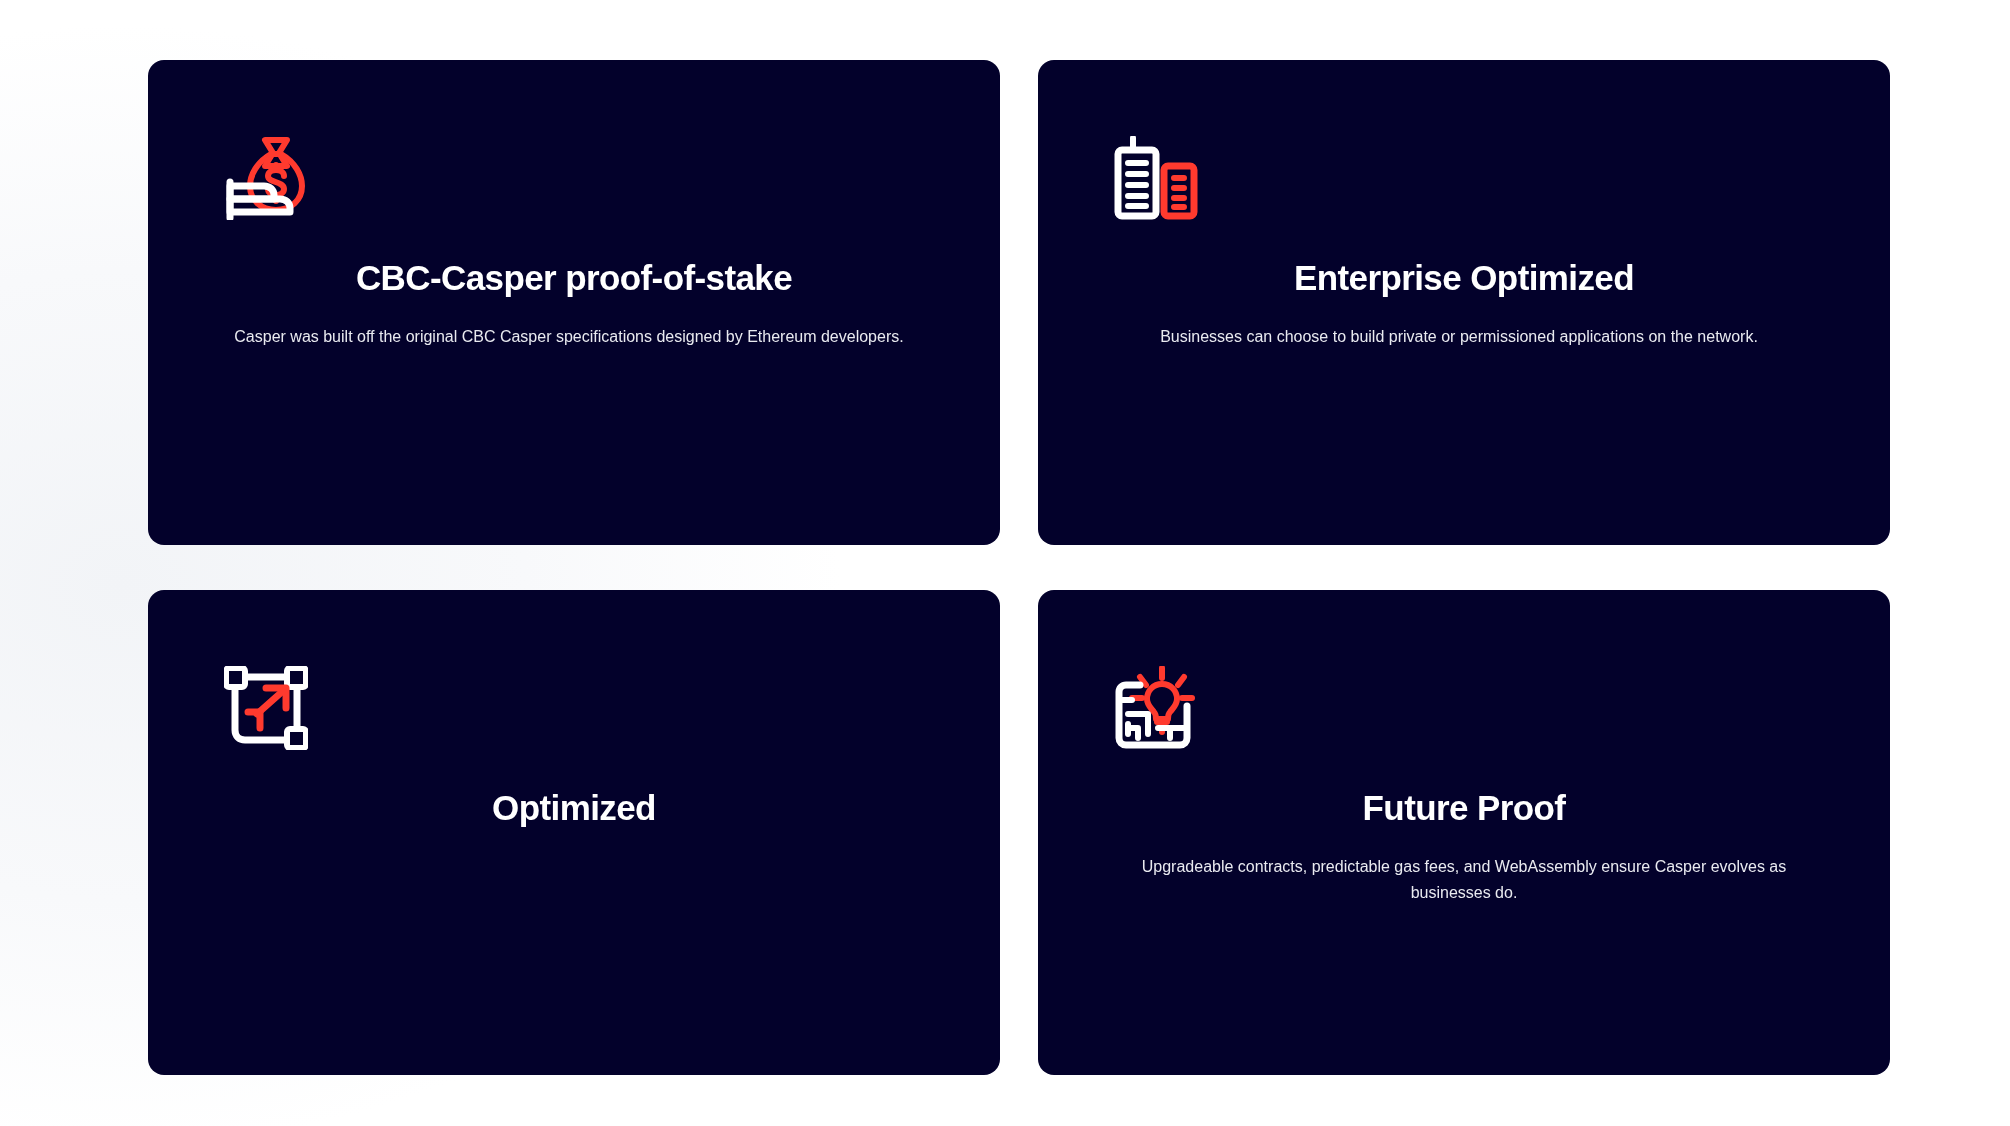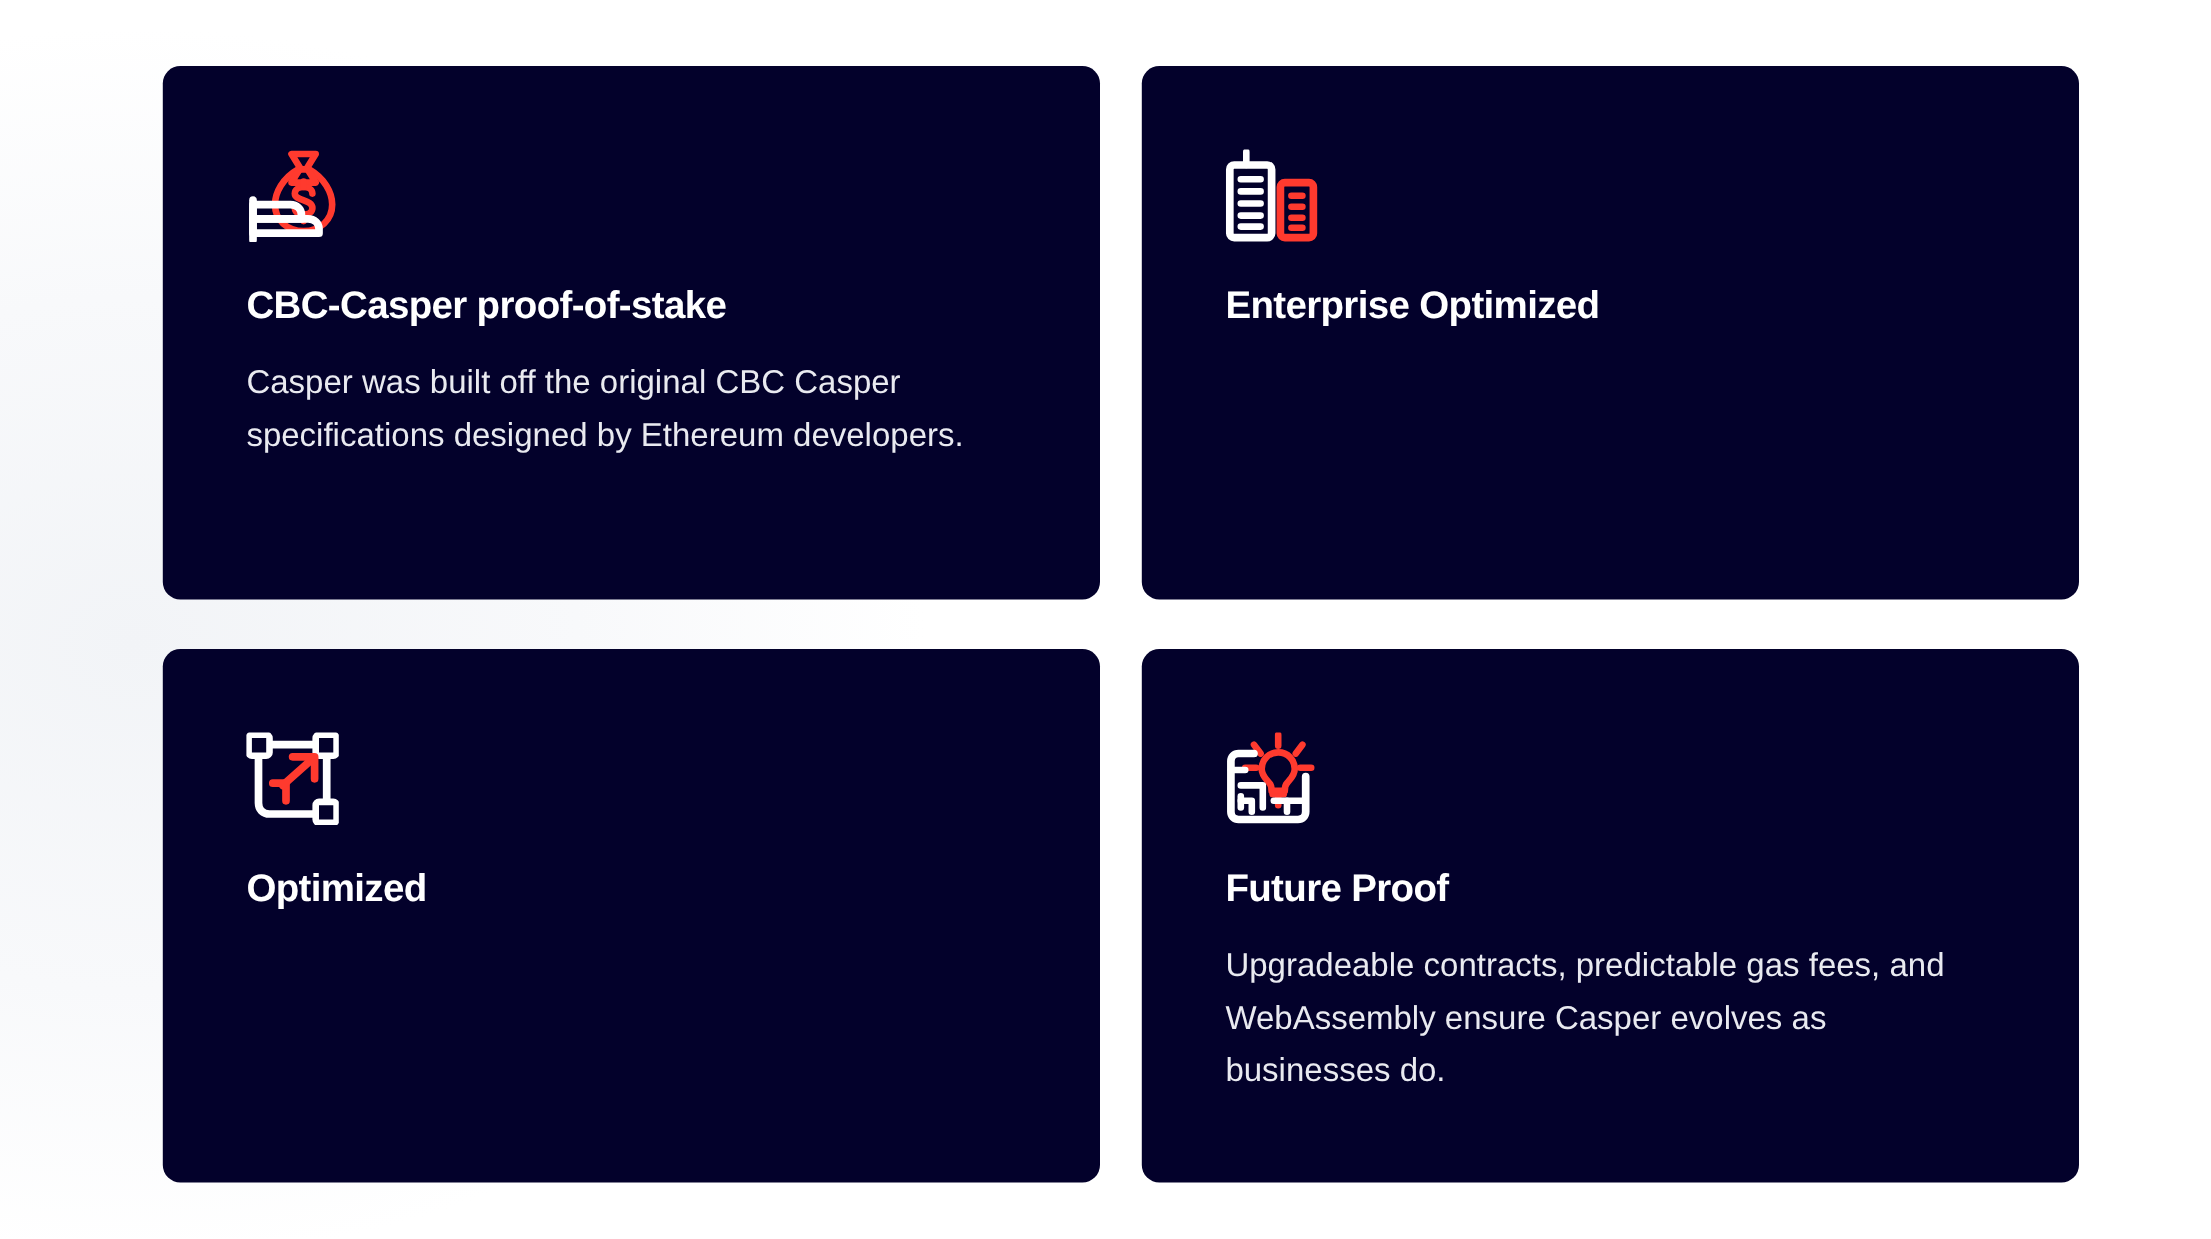--- a/index.html
+++ b/index.html
@@ -14,20 +14,21 @@
     overflow: hidden;
   }
 
   .page {
     position: relative;
     width: 2010px;
     height: 1126px;
     background:
       radial-gradient(ellipse 900px 700px at 6% 52%, #f2f4f7 0%, #f8f9fb 45%, #ffffff 80%),
       linear-gradient(180deg, #ffffff 0%, #fafbfc 55%, #ffffff 100%);
+    text-align: center;
   }
 
   .grid {
     position: absolute;
     left: 148px;
     top: 60px;
     width: 1742px;
     height: 1015px;
     display: grid;
     grid-template-columns: 852px 852px;
@@ -60,21 +61,21 @@
     font-size: 35px;
     font-weight: bold;
     color: #ffffff;
     letter-spacing: -0.6px;
     line-height: 1.15;
     margin: 0 0 26px 0;
     white-space: nowrap;
   }
 
   .card-body {
-    font-size: 30px;
+    font-size: 16px;
     font-weight: normal;
     color: #e9eaf0;
     line-height: 1.6;
     margin: 0;
     max-width: 690px;
   }
 
   .card-body--wide {
     max-width: 700px;
   }
@@ -112,20 +113,21 @@
           <path d="M19 2 V14" stroke="#ffffff" stroke-width="6" stroke-linecap="round"></path>
 
           <rect x="4" y="14" width="38" height="66" rx="4" stroke="#ffffff" stroke-width="7" fill="none"></rect>
           <path d="M14 27 H32 M14 38 H32 M14 49 H32 M14 60 H32 M14 70 H32" stroke="#ffffff" stroke-width="6" stroke-linecap="round"></path>
 
           <rect x="50" y="30" width="30" height="50" rx="4" stroke="#ff3a2e" stroke-width="7" fill="none"></rect>
           <path d="M60 42 H70 M60 52 H70 M60 62 H70 M60 71 H70" stroke="#ff3a2e" stroke-width="6" stroke-linecap="round"></path>
         </svg>
       </div>
       <h3 class="card-title">Enterprise Optimized</h3>
+      <p class="card-body">Businesses can choose to build private or permissioned applications on the network.</p>
     </div>
 
     <div class="card">
       <div class="card-icon">
         <svg width="84" height="84" viewBox="0 0 84 84" fill="none" xmlns="http://www.w3.org/2000/svg">
 
           <path d="M11 20 V64 C11 70 15 74 21 74 H64" stroke="#ffffff" stroke-width="7" fill="none" stroke-linecap="round"></path>
           <path d="M20 11 H64 M73 20 V64" stroke="#ffffff" stroke-width="7" stroke-linecap="round"></path>
 
           <rect x="2" y="2" width="19" height="19" rx="3" fill="#03012b" stroke="#ffffff" stroke-width="6"></rect>

